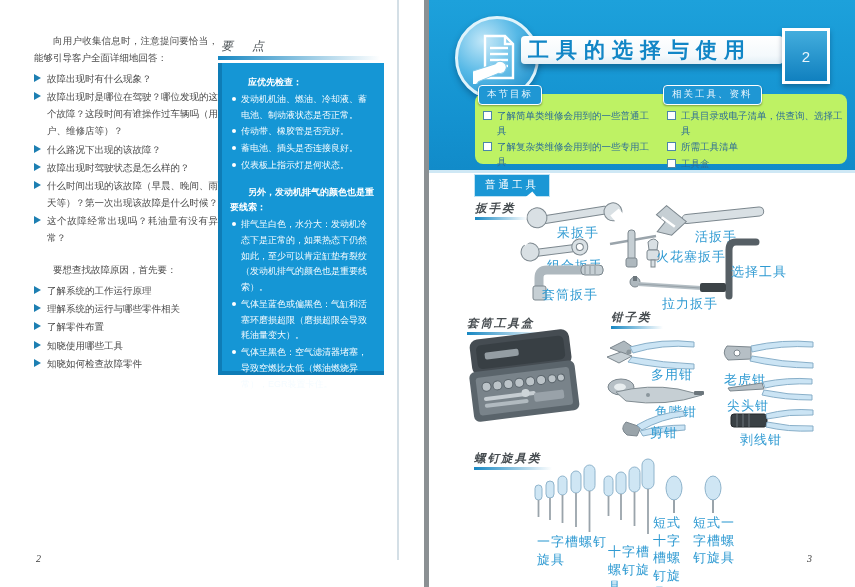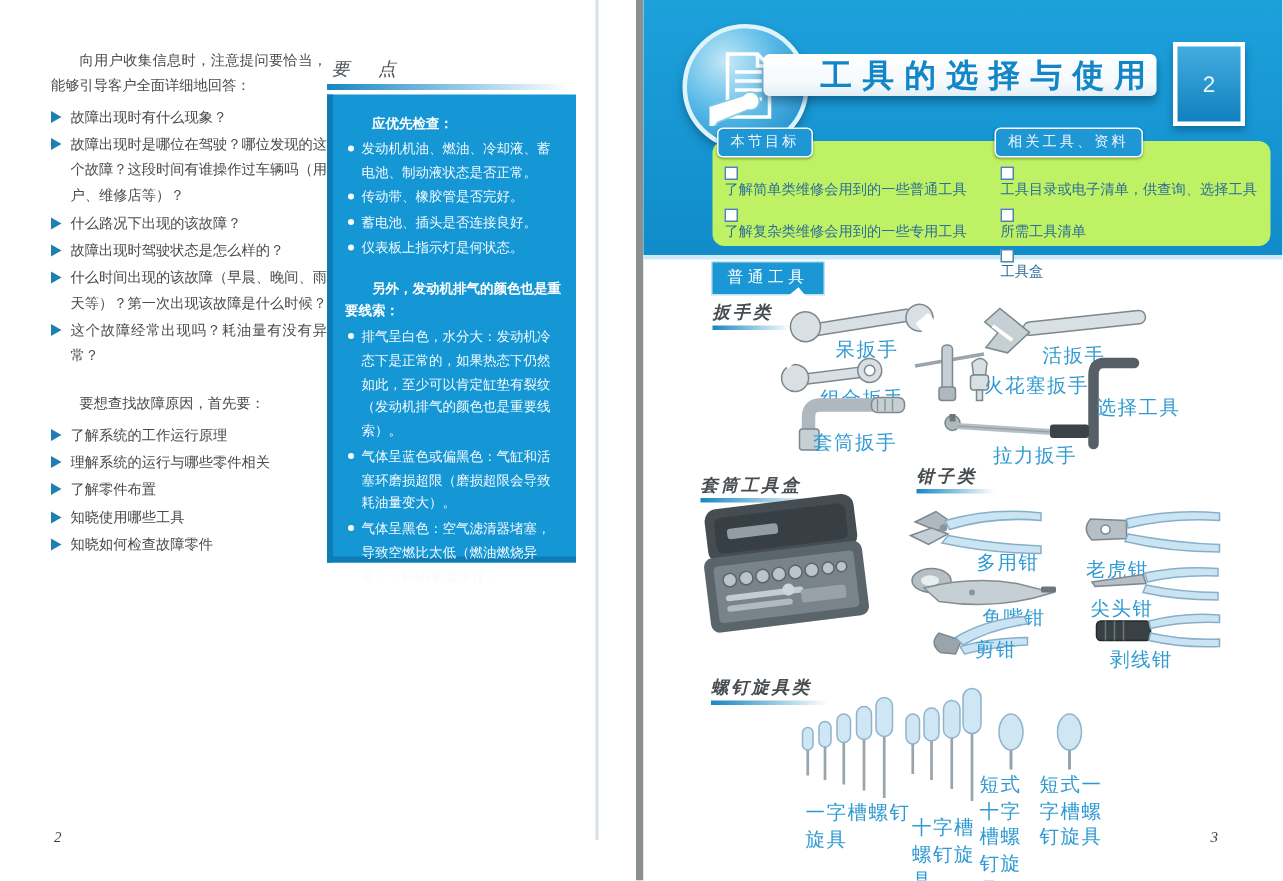--- a/index.html
+++ b/index.html
@@ -48,42 +48,42 @@
   .pn-right{left:378px;top:553px;}
 
   
   .blue-band{position:absolute;left:0;top:0;width:426px;height:170px;
              background:linear-gradient(180deg,#1da1db 0%,#1492d0 70%,#118bc9 100%);}
   .band-bottom-line{position:absolute;left:0;top:170px;width:426px;height:3px;background:#cfe8f5;}
   .icon-circle{position:absolute;left:26px;top:16px;width:78px;height:78px;border-radius:50%;
                background:radial-gradient(circle at 32% 28%,#c2e7f8 0%,#55b8e6 45%,#1184c3 100%);
                border:3px solid #dff3fb;box-shadow:0 3px 6px rgba(0,30,60,.35);
                display:flex;align-items:center;justify-content:center;}
-  .title-bar{position:absolute;left:80px;top:36px;width:262px;height:28px;border-radius:4px;
+  .title-bar{position:absolute;left:92px;top:36px;width:262px;height:28px;border-radius:4px;
              background:linear-gradient(180deg,#ffffff 0%,#f4f9fc 70%,#e2eef5 100%);
              box-shadow:0 4px 6px rgba(0,35,65,.4);
-             display:flex;align-items:center;justify-content:flex-end;}
+             display:flex;align-items:center;justify-content:flex-start;}
   .title-text{color:#1286c6;font-weight:bold;font-size:21px;letter-spacing:7px;text-indent:7px;}
   .chapter-box{position:absolute;left:353px;top:28px;width:48px;height:56px;
                background:linear-gradient(180deg,#43addd,#1080bf);border:3px solid #fff;
                box-shadow:0 3px 5px rgba(0,30,60,.35);box-sizing:border-box;
                display:flex;align-items:center;justify-content:center;
                color:#eaf6fd;font-size:15px;}
 
   .obj-panel{position:absolute;left:46px;top:94px;width:372px;height:70px;background:#bef264;
              border-radius:8px;}
   .tag{position:absolute;top:-9px;background:#1f97d4;color:#ecf7fe;font-size:9.5px;
        letter-spacing:2px;padding:2px 8px 3px;border:1px solid #fff;border-radius:4px;
        box-shadow:0 1px 2px rgba(0,0,0,.35);white-space:nowrap;}
   .tag1{left:3px;}
   .tag2{left:188px;}
   .obj-col{position:absolute;top:13px;font-size:9.5px;line-height:1.55;color:#2e6e96;}
   .obj-col1{left:8px;width:172px;}
   .obj-col2{left:192px;width:176px;}
-  .chk-item{display:flex;margin:2px 0;flex-direction:column;}
+  .chk-item{display:flex;margin:2px 0;}
   .chk-box{flex:none;width:7px;height:7px;border:1px solid #4c86a8;margin:2px 5px 0 0;background:#fff;}
   .chk-text{flex:1;}
 
   
   .badge{position:absolute;left:46px;top:175px;background:#1b97d5;color:#fff;font-size:10.5px;
          letter-spacing:3px;padding:3px 10px 4px;box-shadow:0 0 0 1px #bfe2f3;}
   .cat-label{position:absolute;font-style:italic;font-weight:bold;font-size:11.5px;
              letter-spacing:2px;color:#474d51;
              font-family:"Liberation Serif","DejaVu Serif",serif;}
   .cat-underline{height:3px;margin-top:1px;

